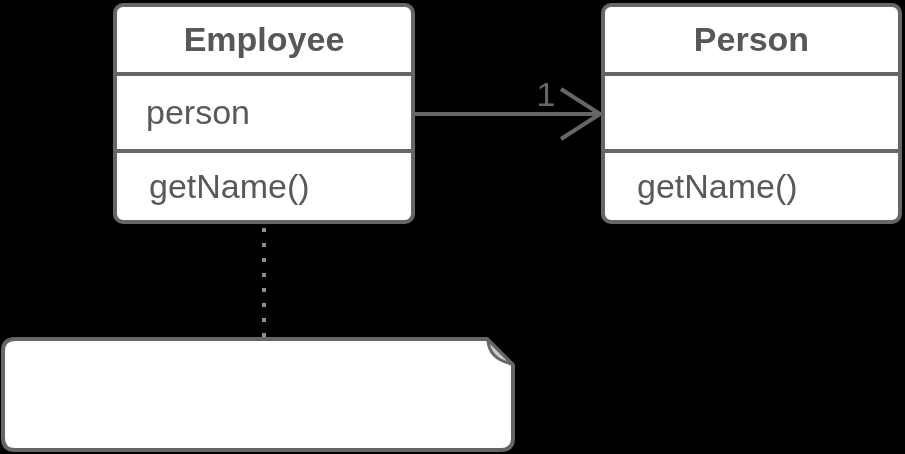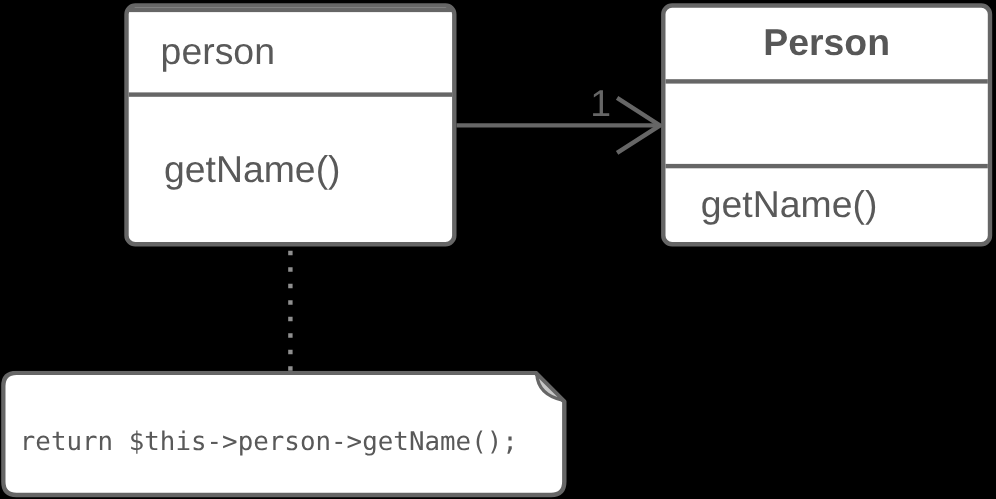--- a/index.html
+++ b/index.html
@@ -82,20 +82,21 @@
 
 <div class="canvas">
 
   <svg class="layer" width="905" height="454" viewBox="0 0 905 454">
     <line x1="415" y1="114" x2="599" y2="114" stroke-width="4" fill="none" stroke="#666666"></line>
     <polyline points="561,89 600,114 561,139" stroke-width="4" fill="none" stroke="#666666"></polyline>
     <line x1="264" y1="228" x2="264" y2="337" stroke-width="4" stroke-dasharray="4 11" fill="none" stroke="#8f8f8f"></line>
   </svg>
 
   <div class="uml-class employee">
+    <div class="cls-title">Employee</div>
     <div class="cls-section cls-attrs">
       <span>person</span>
     </div>
     <div class="cls-section cls-methods">
       <span>getName()</span>
     </div>
   </div>
 
   <div class="uml-class person">
     <div class="cls-title">Person</div>
@@ -105,15 +106,14 @@
     </div>
   </div>
 
   <div class="mult-label">1</div>
 
   <svg class="layer" style="left:1px; top:337px;" width="516" height="117" viewBox="0 0 516 117">
     <path d="M 14,2 H 486 L 512,28 V 101 Q 512,113 500,113 H 14 Q 2,113 2,101 V 14 Q 2,2 14,2 Z" stroke-width="4" stroke-linejoin="round" stroke="#666666" fill="#ffffff"></path>
     <path d="M 487,3 L 511,27 Q 488,22 487,3 Z" stroke-width="3" stroke-linejoin="round" stroke="#666666" fill="#c9c9c9"></path>
   </svg>
 
-  <div class="note-text">return $this-&gt;person-&gt;getName();</div>
 
 </div>
 
 </body></html>

